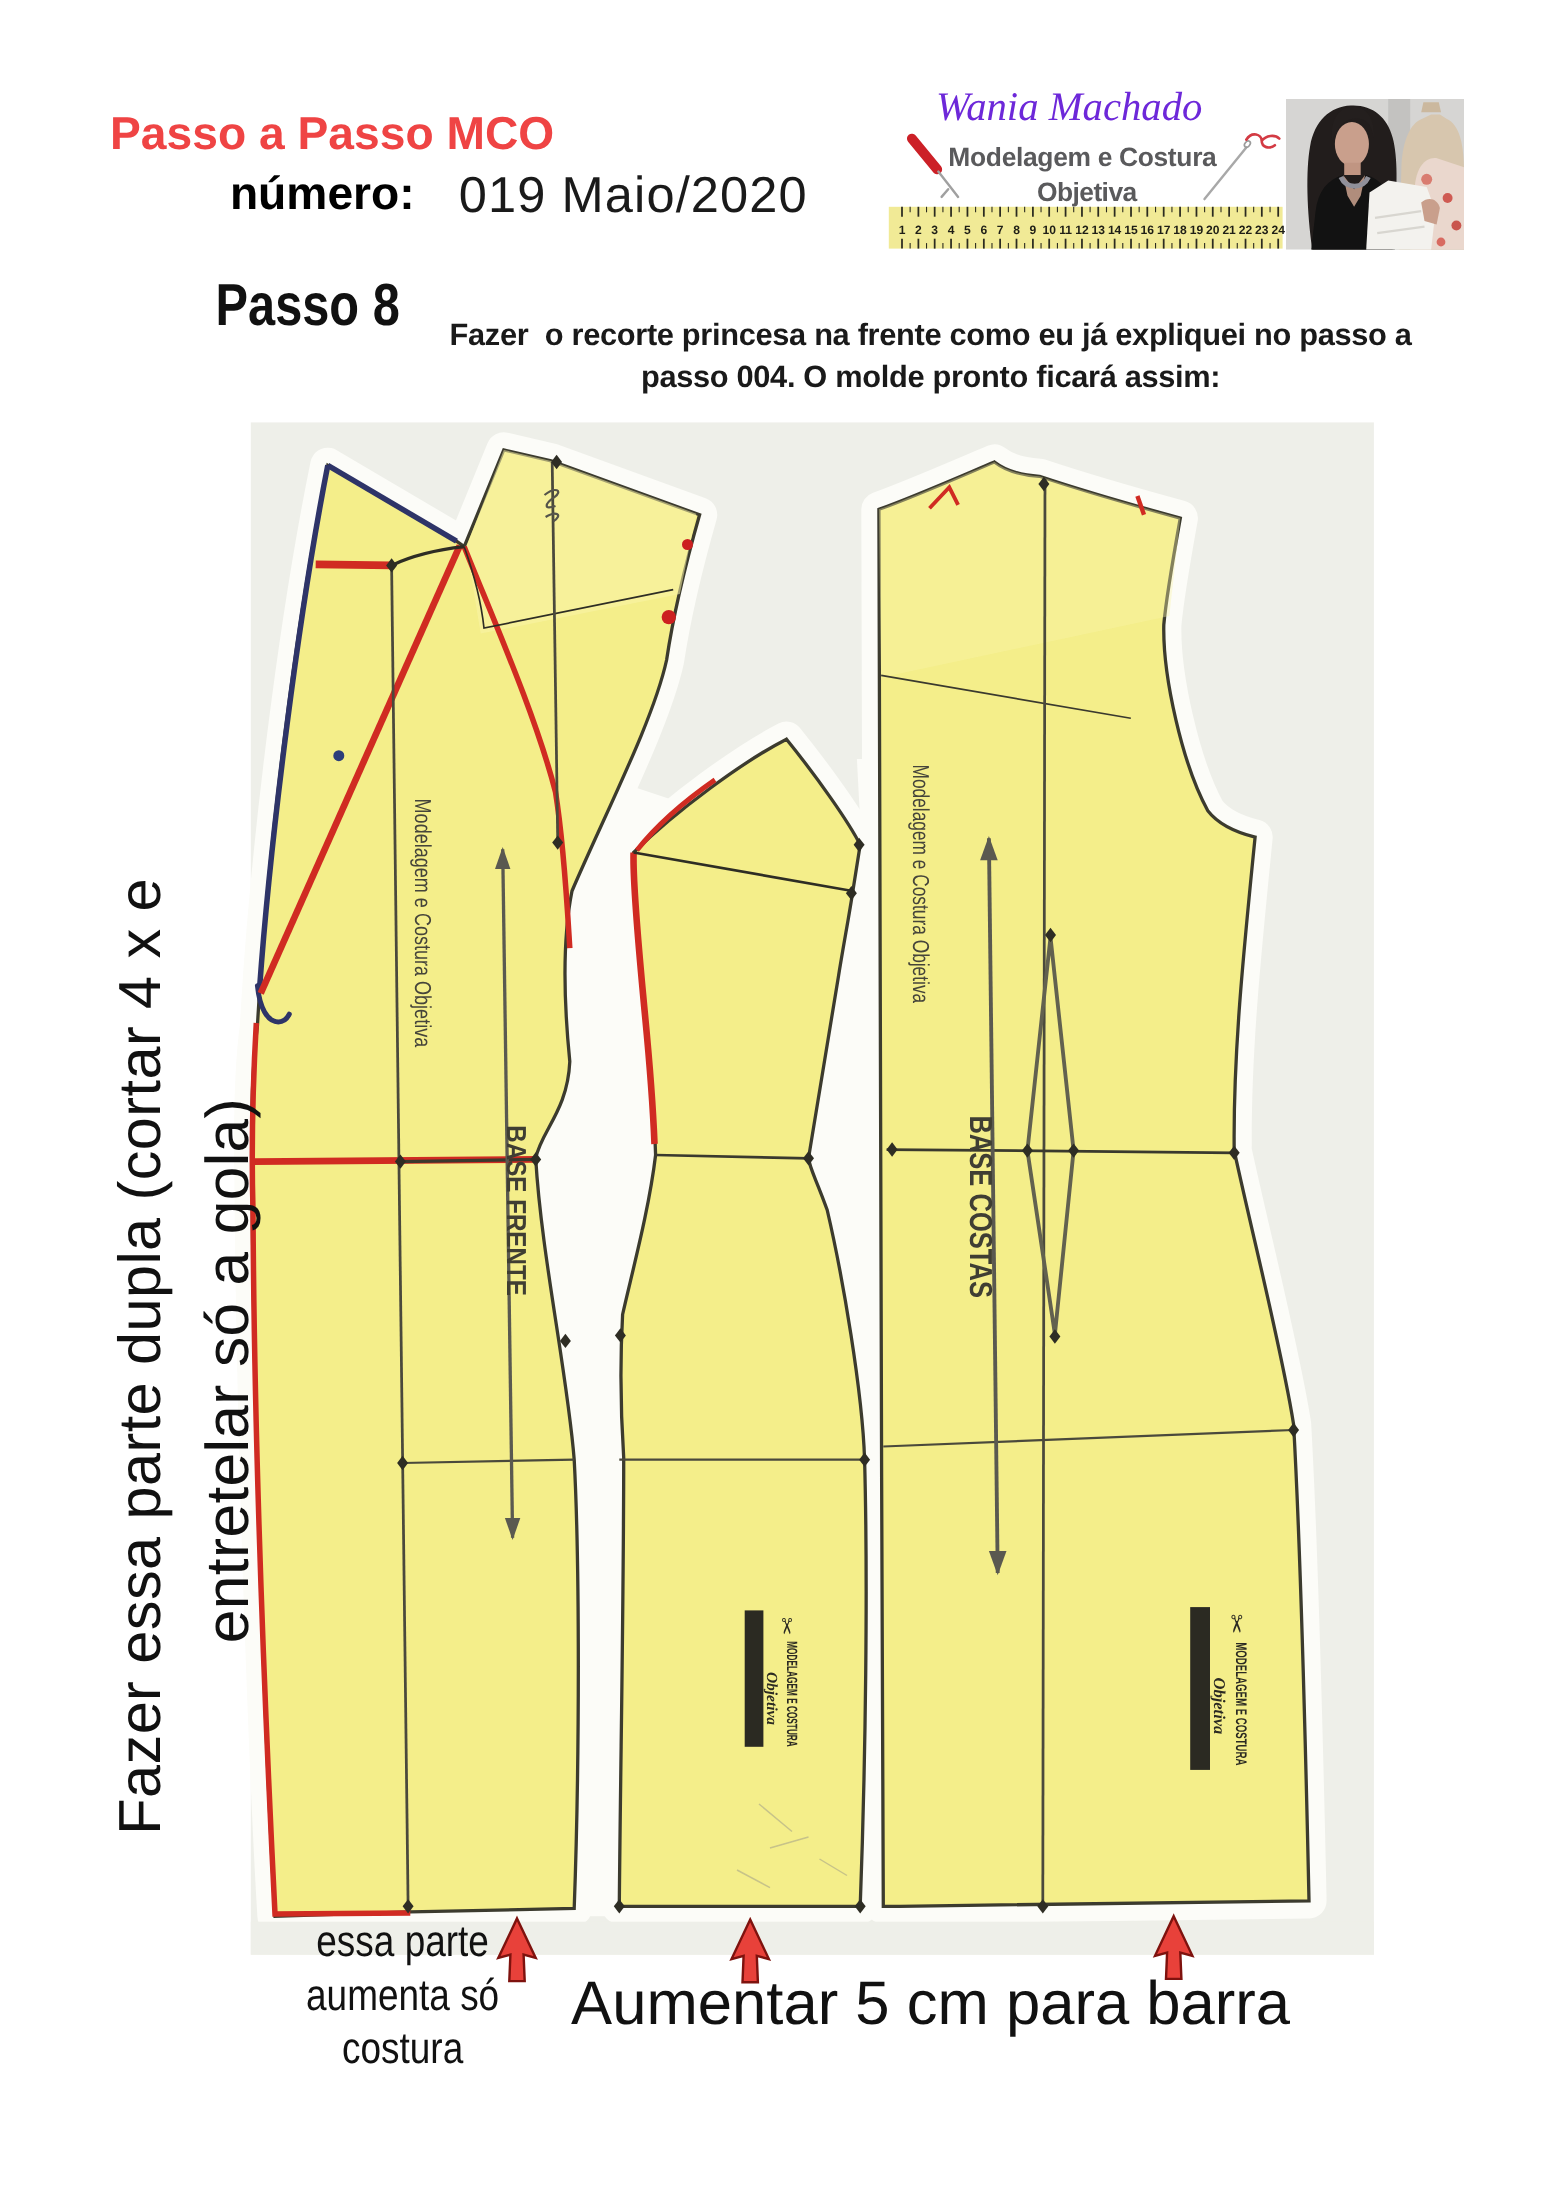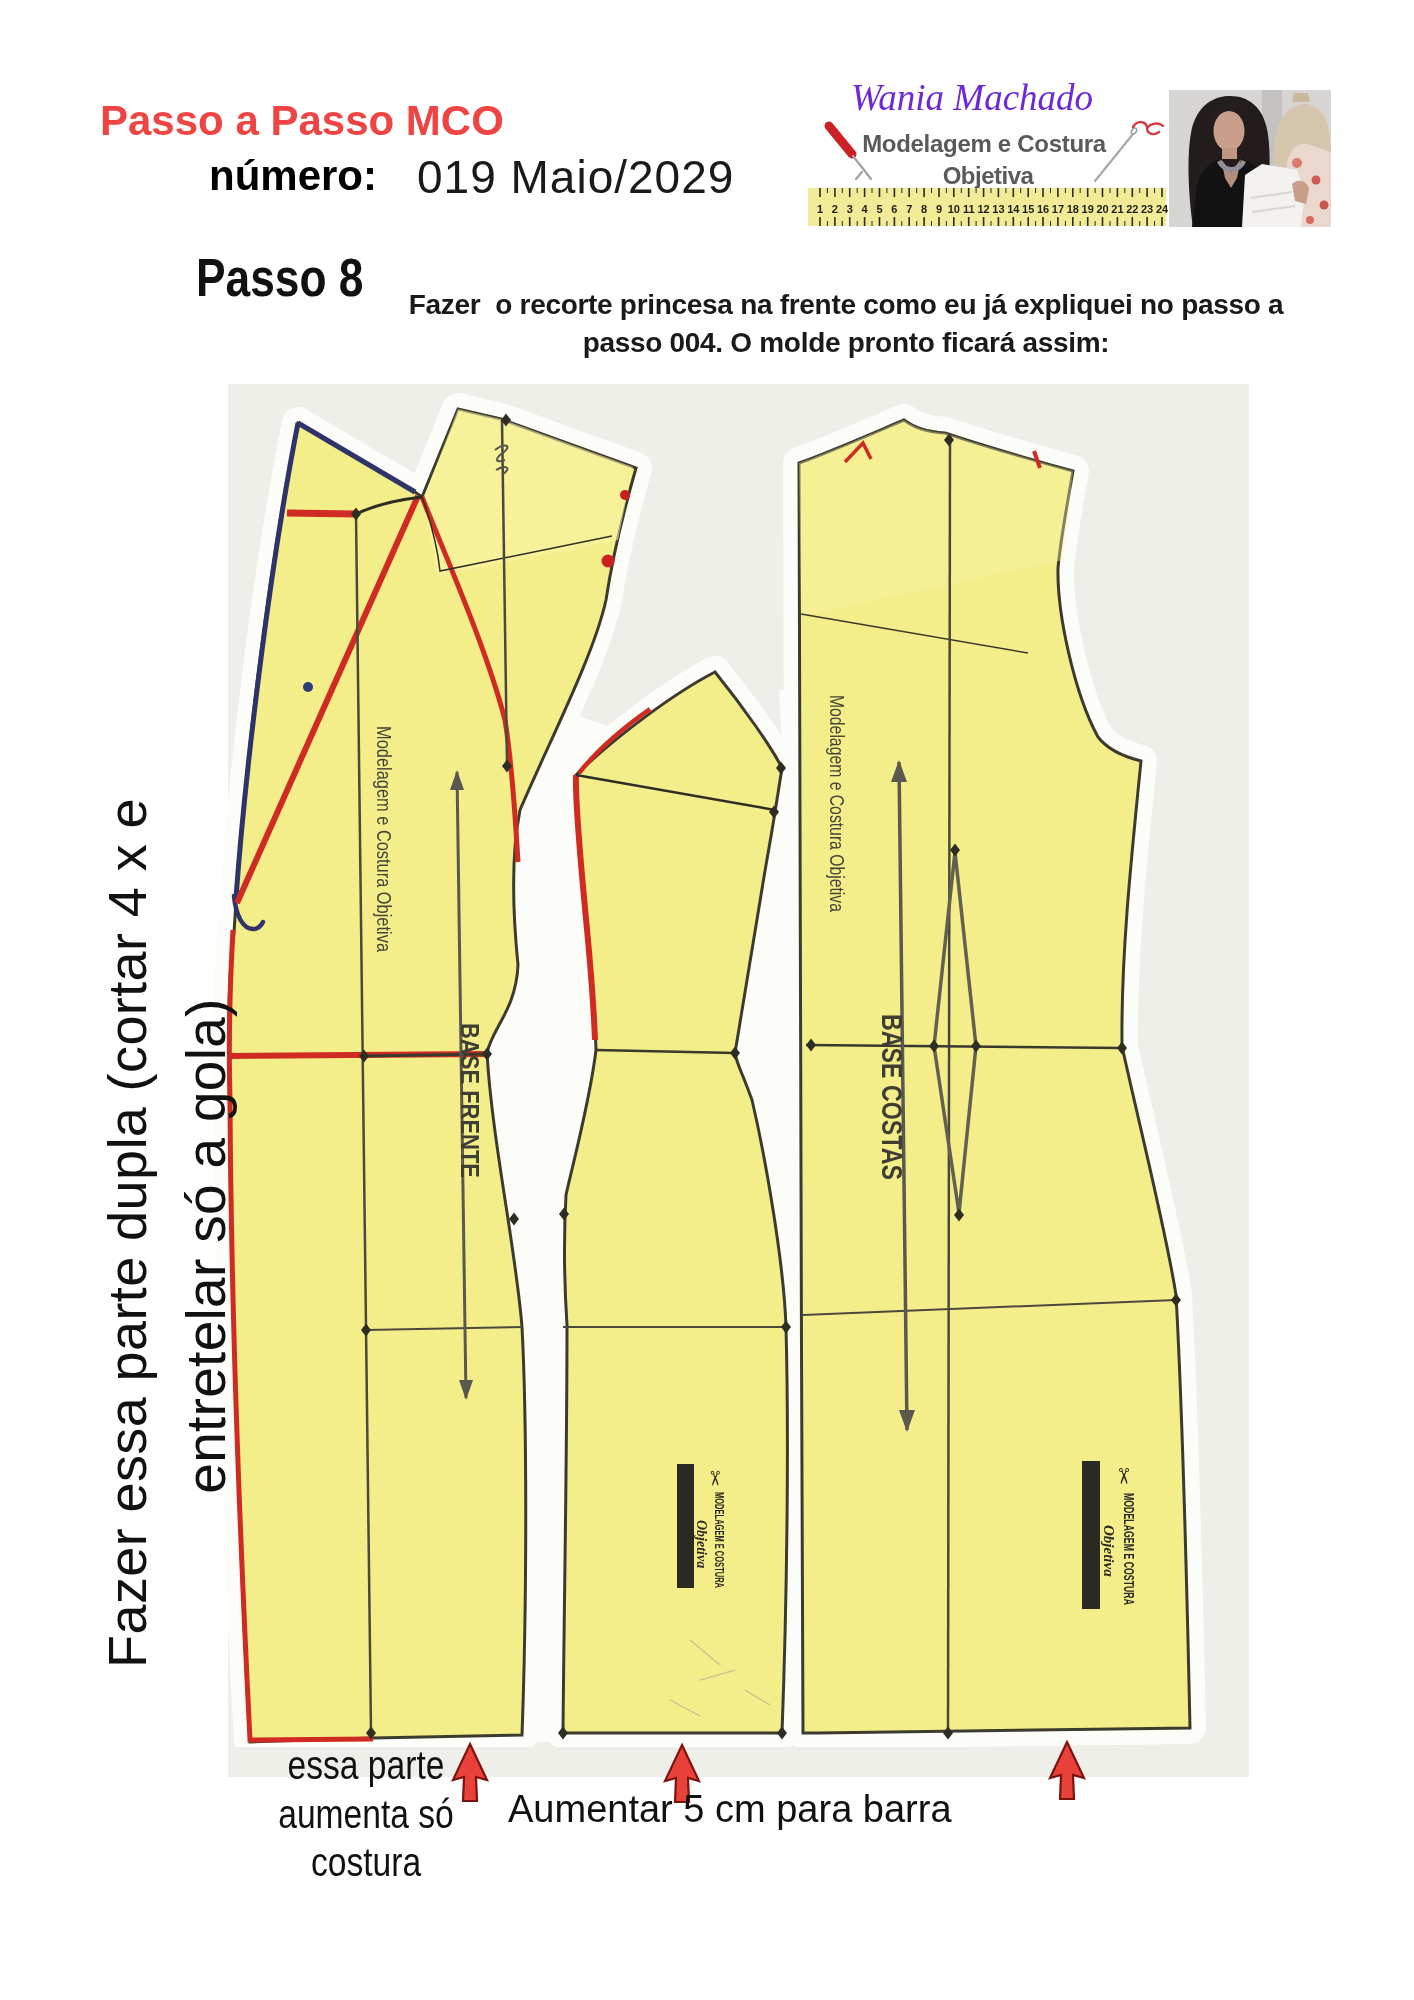--- a/index.html
+++ b/index.html
@@ -7,21 +7,21 @@
        font-family:"Liberation Sans", sans-serif;overflow:hidden;}
   .abs{position:absolute;}
 </style>
 </head>
 <body>
 
 <div class="abs" style="left:100px;top:97px;font-size:42px;font-weight:bold;color:#ef4444;">Passo a Passo MCO</div>
 
 <div class="abs" style="left:209px;top:152px;font-size:42px;font-weight:bold;color:#000000;">número:</div>
 
-<div class="abs" style="left:417px;top:150px;font-size:46px;font-weight:400;color:#1a1a1a;letter-spacing:1px;">019 Maio/2029</div>
+<div class="abs" style="left:417px;top:150px;font-size:46px;font-weight:400;color:#1a1a1a;letter-spacing:1px;">019 Maio/2020</div>
 
 <div class="abs" style="left:196px;top:246px;font-size:54px;font-weight:bold;color:#111;transform:scaleX(0.82);transform-origin:0 0;">Passo 8</div>
 
 <div class="abs" style="left:396px;top:266px;width:900px;text-align:center;font-size:28px;font-weight:bold;color:#1a1a1a;line-height:38px;letter-spacing:-0.3px;margin-top:20px;">Fazer&nbsp; o recorte princesa na frente como eu já expliquei no passo a<br>passo 004. O molde pronto ficará assim:</div>
 
 <div class="abs" style="left:972px;top:76px;width:500px;margin-left:-250px;text-align:center;font-family:'Liberation Serif',serif;font-style:italic;font-size:37px;color:#6d28d9;">Wania Machado</div>
 
 <div class="abs" style="left:984px;top:130px;width:400px;margin-left:-200px;text-align:center;font-size:24px;font-weight:bold;color:#5a5a5c;letter-spacing:-0.3px;">Modelagem e Costura</div>
 
 <div class="abs" style="left:988px;top:162px;width:400px;margin-left:-200px;text-align:center;font-size:24px;font-weight:bold;color:#5a5a5c;letter-spacing:-0.5px;">Objetiva</div>
@@ -328,13 +328,13 @@
       <path d="M1067,1742 L1084,1778 L1073,1775 L1074,1799 L1060,1799 L1061,1775 L1050,1778 Z" fill="#e8413a" stroke="#7e120e" stroke-width="2.2"></path>
     </g>
 </svg>
 
 <div class="abs" style="left:127px;top:1202px;width:900px;margin-left:-450px;transform:rotate(-90deg);text-align:center;font-size:54px;color:#111;letter-spacing:0.4px;white-space:nowrap;">Fazer essa parte dupla (cortar 4 x e</div>
 
 <div class="abs" style="left:206px;top:1214px;width:900px;margin-left:-450px;transform:rotate(-90deg);text-align:center;font-size:55px;color:#111;letter-spacing:0.3px;white-space:nowrap;">entretelar só a gola)</div>
 
 <div class="abs" style="left:366px;top:1741px;width:340px;margin-left:-170px;text-align:center;font-size:40px;color:#111;line-height:48.5px;transform:scaleX(0.84);">essa parte<br>aumenta só<br>costura</div>
 
-<div class="abs" style="left:888px;top:1788px;width:760px;margin-left:-380px;text-align:left;font-size:38px;color:#111;white-space:nowrap;">Aumentar 5 cm para barra</div>
+<div class="abs" style="left:846px;top:1788px;width:760px;margin-left:-380px;text-align:center;font-size:56px;color:#111;white-space:nowrap;">Aumentar 5 cm para barra</div>
 
 </body></html>

